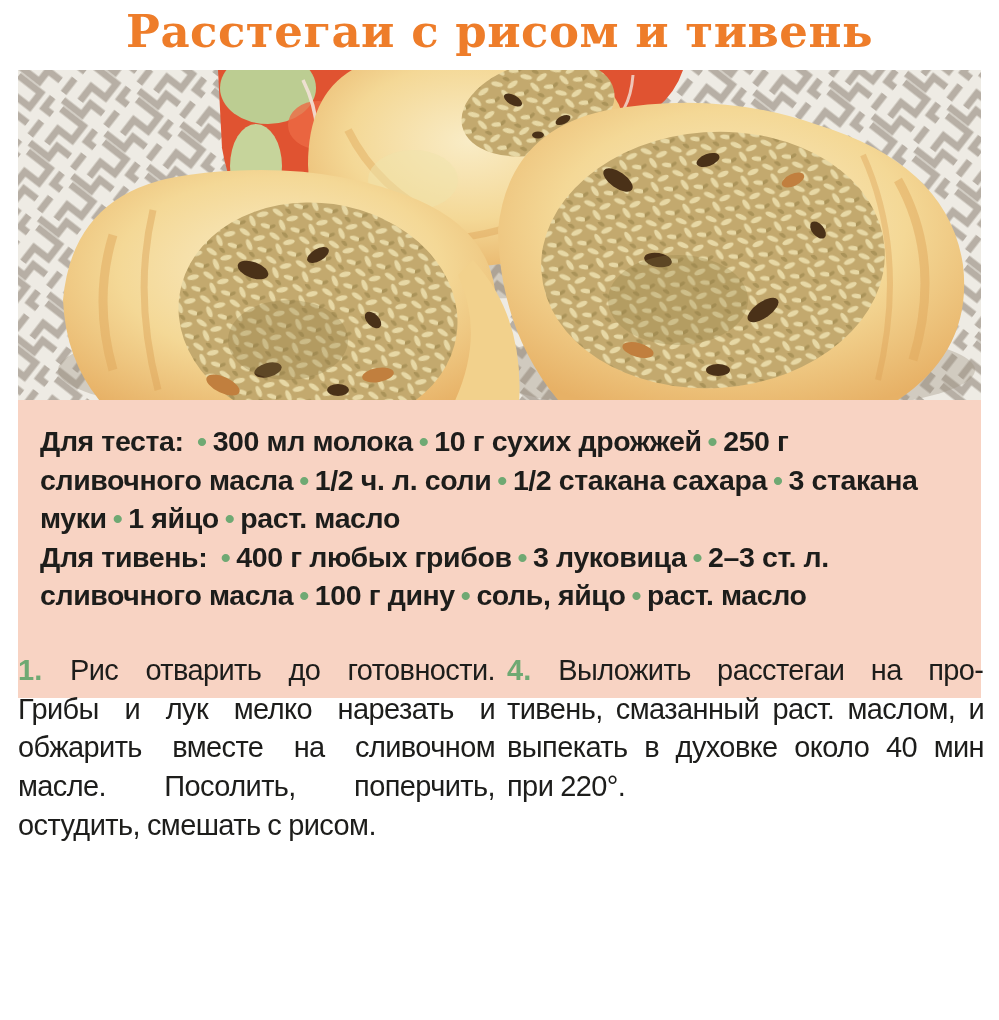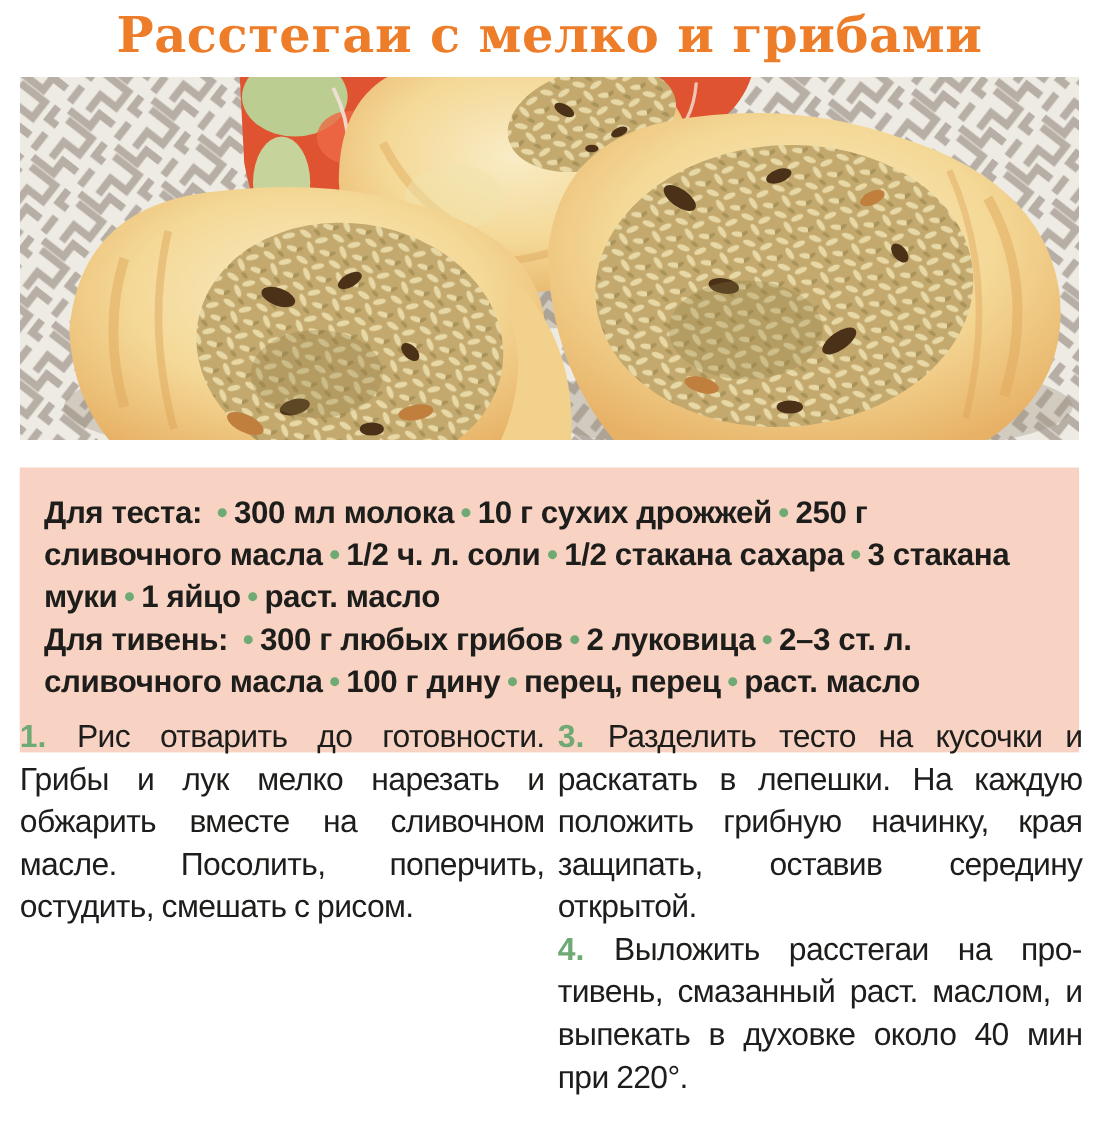--- a/index.html
+++ b/index.html
@@ -3,38 +3,38 @@
 <meta charset="utf-8">
 <style>
   html,body{margin:0;padding:0;background:#ffffff;}
   .page{position:relative;width:999px;height:1020px;background:#ffffff;overflow:hidden;
         font-family:"Liberation Sans",sans-serif;}
   .title{position:absolute;left:0;top:0;width:999px;margin:0;padding-top:5px;
          text-align:center;font-family:"DejaVu Serif",serif;font-weight:bold;
          font-size:45px;letter-spacing:0.5px;color:#ee7d2a;}
   .photo{position:absolute;left:18px;top:70px;width:963px;height:330px;}
   .photo svg{display:block;}
-  .ingredients{position:absolute;left:18px;top:400px;width:963px;height:259px;
-               background:#f8d3c3;box-sizing:border-box;padding:22px 26px 0 22px;margin-top:25px;}
+  .ingredients{position:absolute;left:18px;top:400px;width:963px;height:298px;
+               background:#f8d3c3;box-sizing:border-box;padding:22px 26px 0 22px;}
   .ing-line{margin:0;font-weight:bold;font-size:28.5px;line-height:38.5px;
             color:#1d1d1b;letter-spacing:-0.4px;}
   .dot{color:#6fa973;padding:0 6px;}
   .dot:first-child{padding-left:0;}
   .steps{position:absolute;left:18px;top:651px;width:966px;display:flex;gap:12px;justify-content:center;}
   .col{width:477px;}
   .step{margin:0;font-size:29px;line-height:38.7px;color:#1d1d1b;text-align:justify;
         letter-spacing:-0.6px;word-spacing:-0.5px;}
   .step-num{font-weight:bold;color:#6fa973;letter-spacing:0;}
 </style>
 </head>
 <body>
 
 <div class="page">
 
-  <h1 class="title">Расстегаи с мелко и грибами</h1>
+  <h1 class="title">Расстегаи с рисом и тивень</h1>
 
   <div class="photo">
     <svg width="963" height="330" viewBox="0 0 963 330" xmlns="http://www.w3.org/2000/svg">
       <defs>
         <pattern id="maze" width="54" height="54" patternUnits="userSpaceOnUse" patternTransform="rotate(38)">
           <rect width="54" height="54" fill="#eeebe4"></rect>
           <g stroke="#b7afa5" stroke-width="7" fill="none">
             <path d="M4 4 H32 V22 H14 V40"></path>
             <path d="M44 0 V14 H54"></path>
             <path d="M0 50 H24 V36 H40"></path>
@@ -130,27 +130,26 @@
         <ellipse cx="660" cy="230" rx="70" ry="45" fill="#8f7c44" opacity="0.28"></ellipse>
         <path d="M880 110 Q925 190 895 290" stroke="#e0a85c" stroke-width="9" fill="none" opacity="0.5"></path>
         <path d="M845 85 Q890 185 860 310" stroke="#dca156" stroke-width="6" fill="none" opacity="0.4"></path>
       </g>
     </svg>
   </div>
 
   <div class="ingredients">
     <div>
         <p class="ing-line"><span>Для теста: </span><span class="dot">•</span><span>300 мл молока</span><span class="dot">•</span><span>10 г сухих дрожжей</span><span class="dot">•</span><span>250 г сливочного масла</span><span class="dot">•</span><span>1/2 ч. л. соли</span><span class="dot">•</span><span>1/2 стакана сахара</span><span class="dot">•</span><span>3 стакана муки</span><span class="dot">•</span><span>1 яйцо</span><span class="dot">•</span><span>раст. масло</span></p>
-        <p class="ing-line"><span>Для тивень: </span><span class="dot">•</span><span>300 г любых грибов</span><span class="dot">•</span><span>2 луковица</span><span class="dot">•</span><span>2–3 ст. л. сливочного масла</span><span class="dot">•</span><span>100 г дину</span><span class="dot">•</span><span>перец, перец</span><span class="dot">•</span><span>раст. масло</span></p>
+        <p class="ing-line"><span>Для тивень: </span><span class="dot">•</span><span>400 г любых грибов</span><span class="dot">•</span><span>3 луковица</span><span class="dot">•</span><span>2–3 ст. л. сливочного масла</span><span class="dot">•</span><span>100 г дину</span><span class="dot">•</span><span>соль, яйцо</span><span class="dot">•</span><span>раст. масло</span></p>
       </div>
   </div>
 
   <div class="steps">
     <div class="col">
         <p class="step"><span class="step-num">1. </span>Рис отварить до готовности. Грибы и лук мелко нарезать и обжарить вместе на сливоч­ном масле. Посолить, попер­чить, остудить, смешать с рисом.</p>
       </div>
     <div class="col">
-        <p class="step"><span class="step-num">3. </span>Разделить тесто на кусочки и раскатать в лепешки. На каж­дую положить грибную начин­ку, края защипать, оставив сере­дину открытой.</p>
         <p class="step"><span class="step-num">4. </span>Выложить расстегаи на про­тивень, смазанный раст. мас­лом, и выпекать в духовке око­ло 40 мин при 220°.</p>
       </div>
   </div>
 
 </div>
 
 </body></html>

